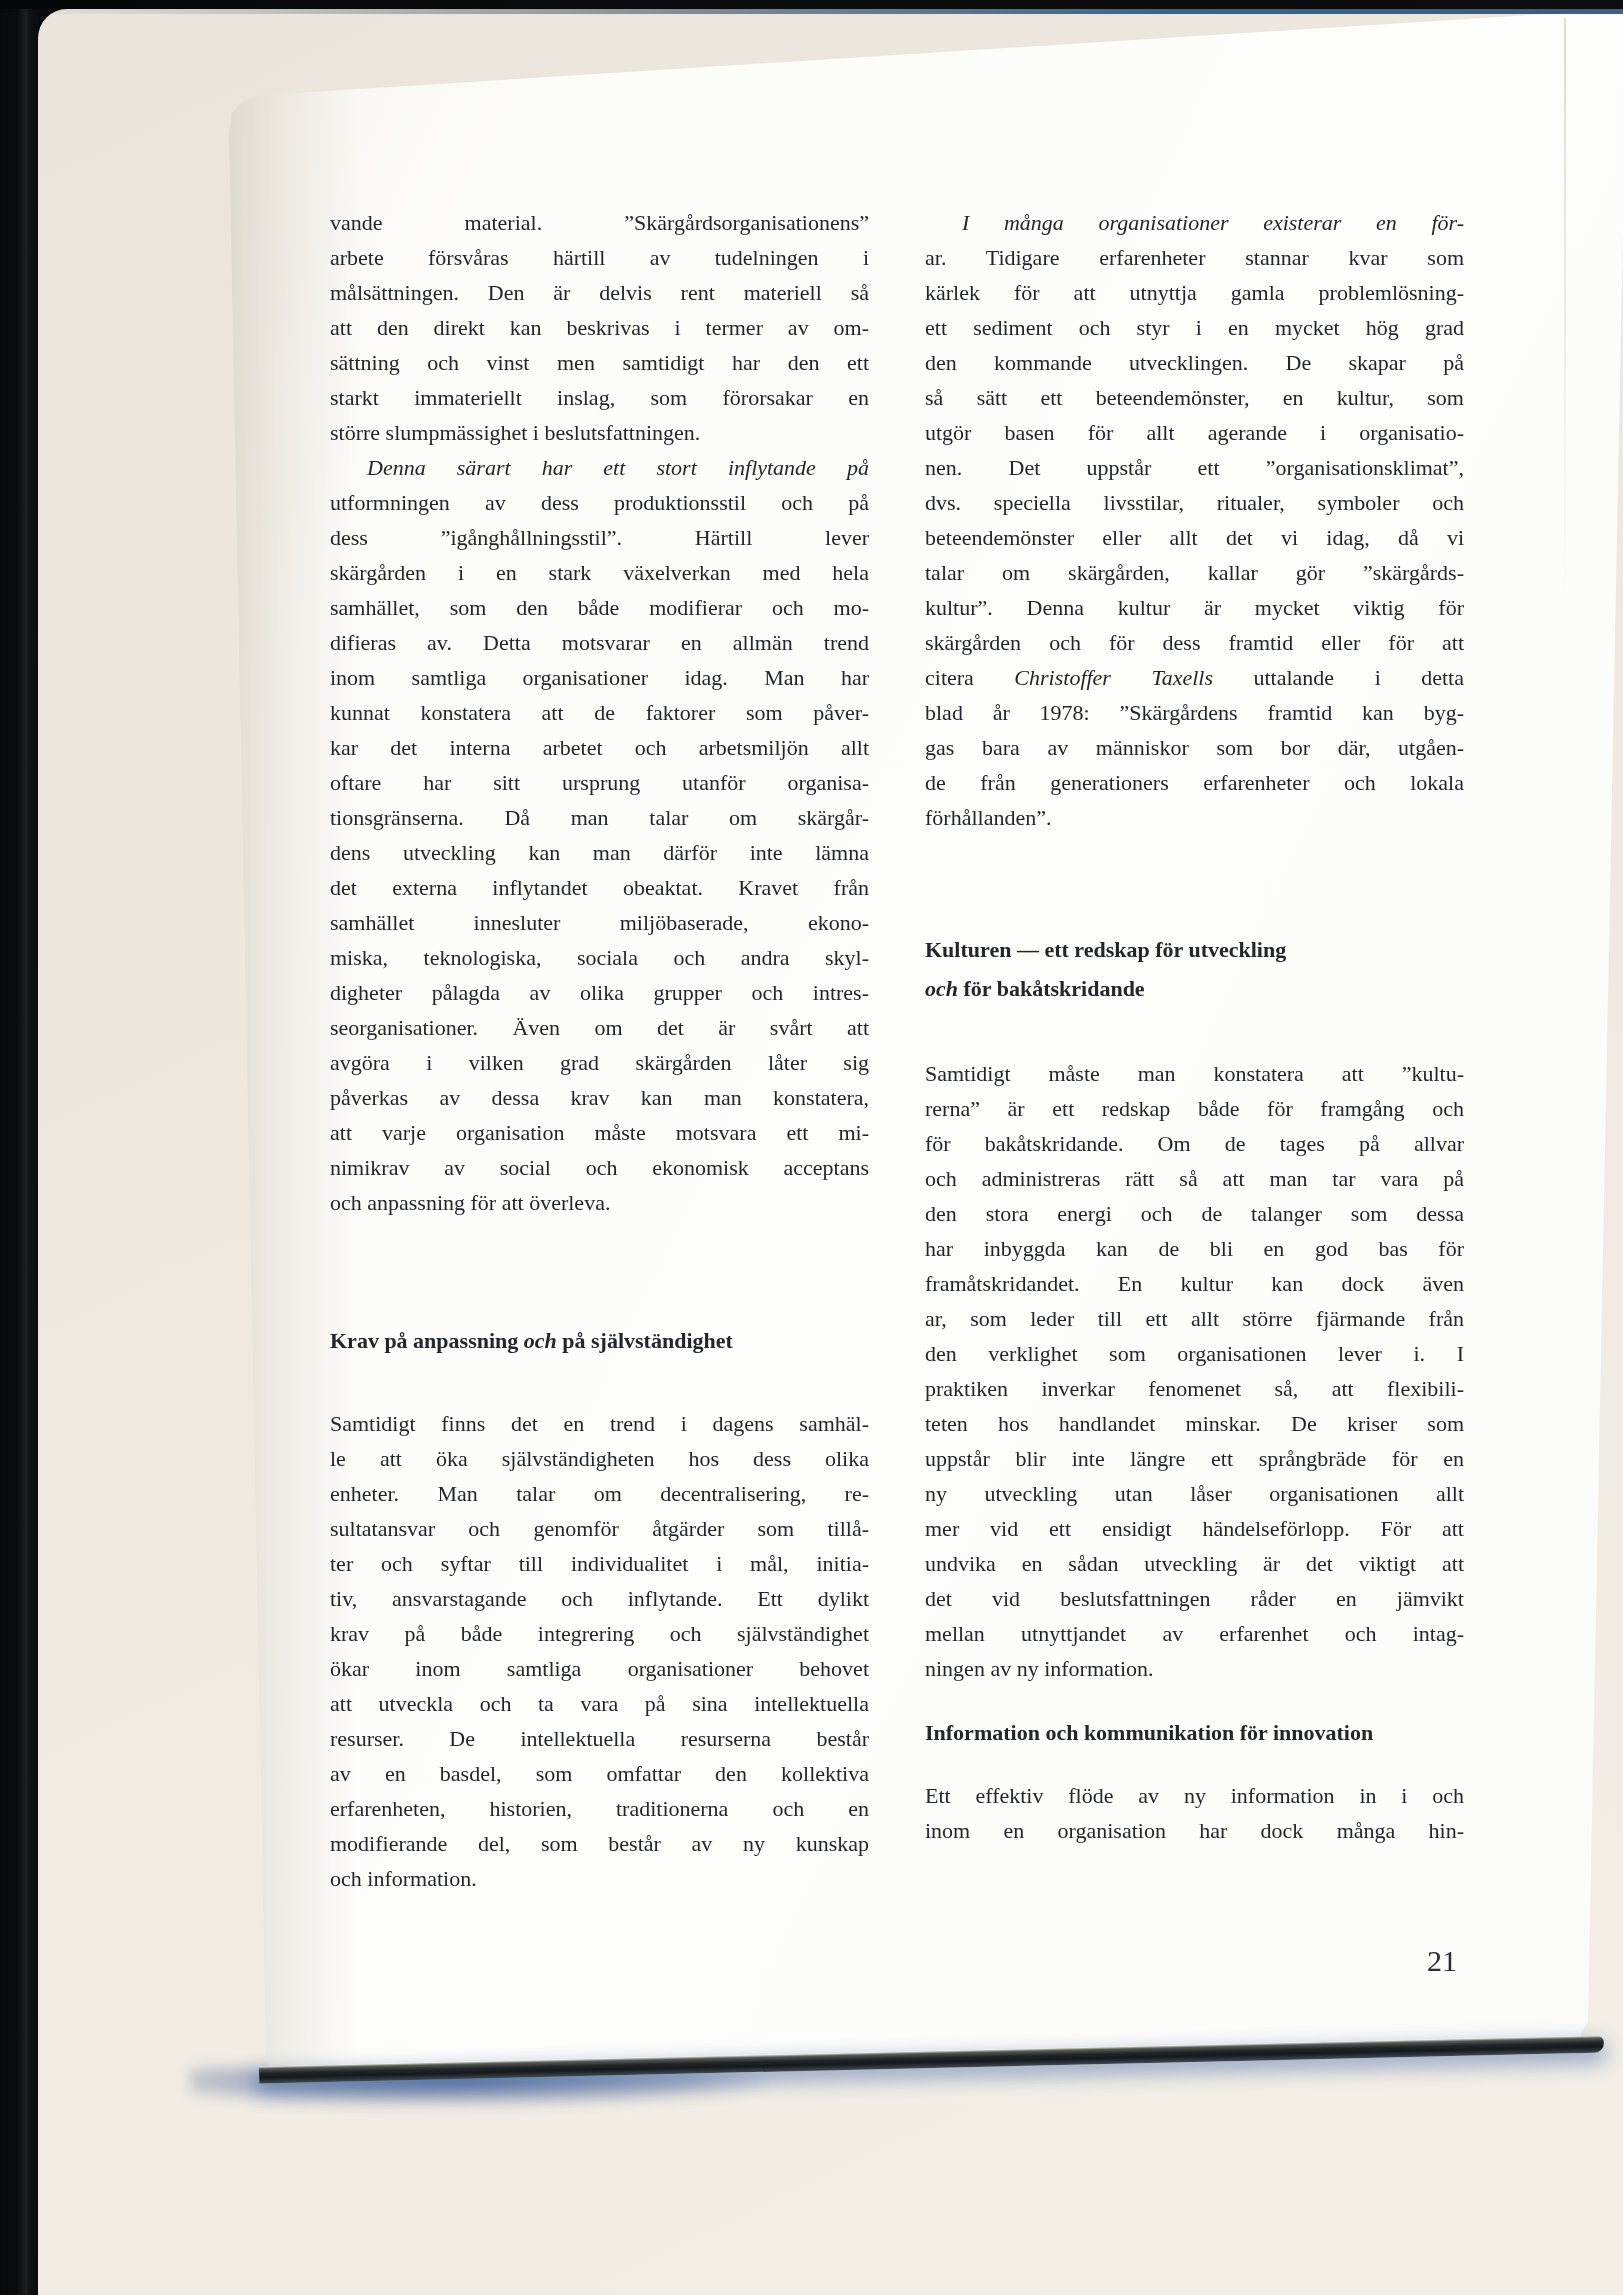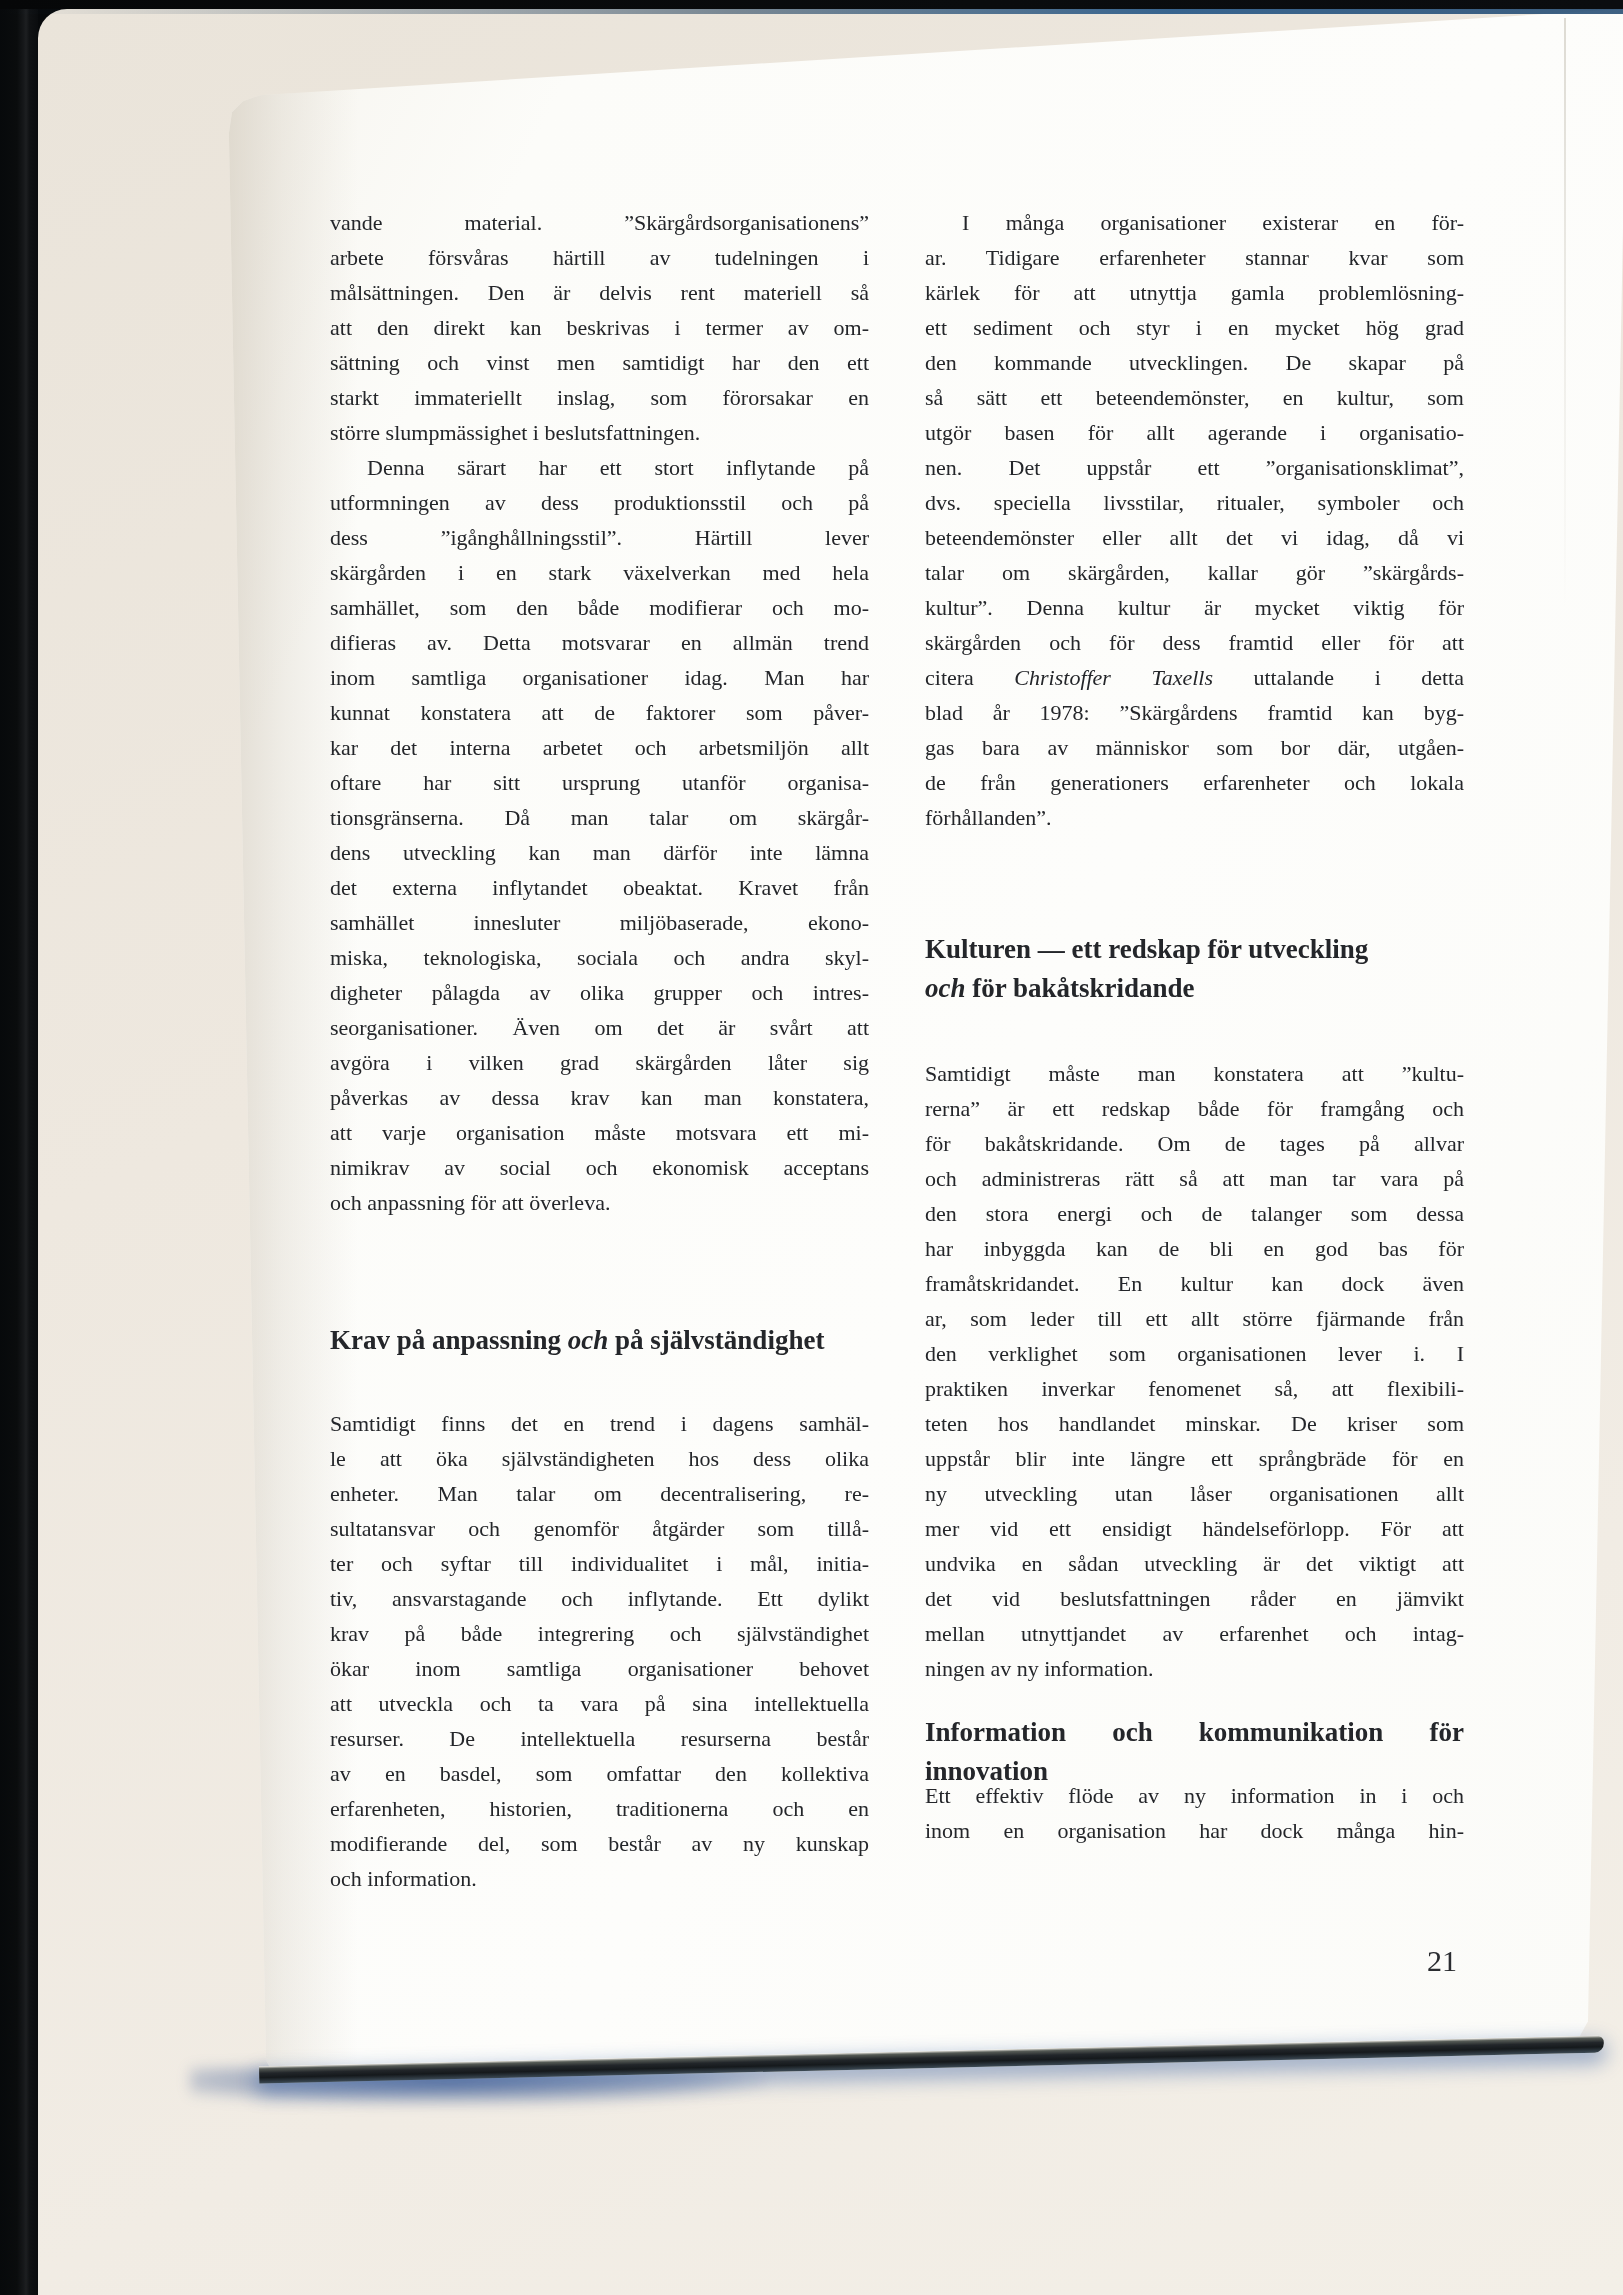--- a/index.html
+++ b/index.html
@@ -36,22 +36,22 @@
     box-shadow:0 7.9px 19.6px 2.6px rgba(22,70,150,0.4);}
   .edge-glow{position:absolute;left:190px;top:2067px;width:576px;height:38px;z-index:2;
     background:radial-gradient(ellipse at 45% 35%,rgba(18,55,125,.6) 0%,rgba(18,55,125,.25) 55%,rgba(18,55,125,0) 75%);
     filter:blur(6.5px);}
   
   .col{position:absolute;top:200px;color:#24262a;font-size:22px;line-height:35px;}
   .col-left{left:109px;width:539px;}
   .col-right{left:704px;width:539px;}
   .line{text-align:justify;text-align-last:justify;height:35px;white-space:normal;}
   .line.end{text-align-last:left;}
-  .line.indent{padding-left:37px;}
-  .block.h .line{font-weight:700;font-size:27px;height:39px;line-height:39px;text-align-last:left;}
+  .line.indent{padding-left:37px;font-style:italic;}
+  .block.h .line{font-weight:700;font-size:22px;height:39px;line-height:39px;text-align-last:left;}
   .it{font-style:italic;}
   .pageno{position:absolute;left:1206px;top:1939px;font-size:30px;color:#2a2c30;}
 </style>
 </head>
 <body>
 
 <div class="strip-top"></div>
 <div class="glare-top"></div>
 <div class="strip-left"></div>
 

